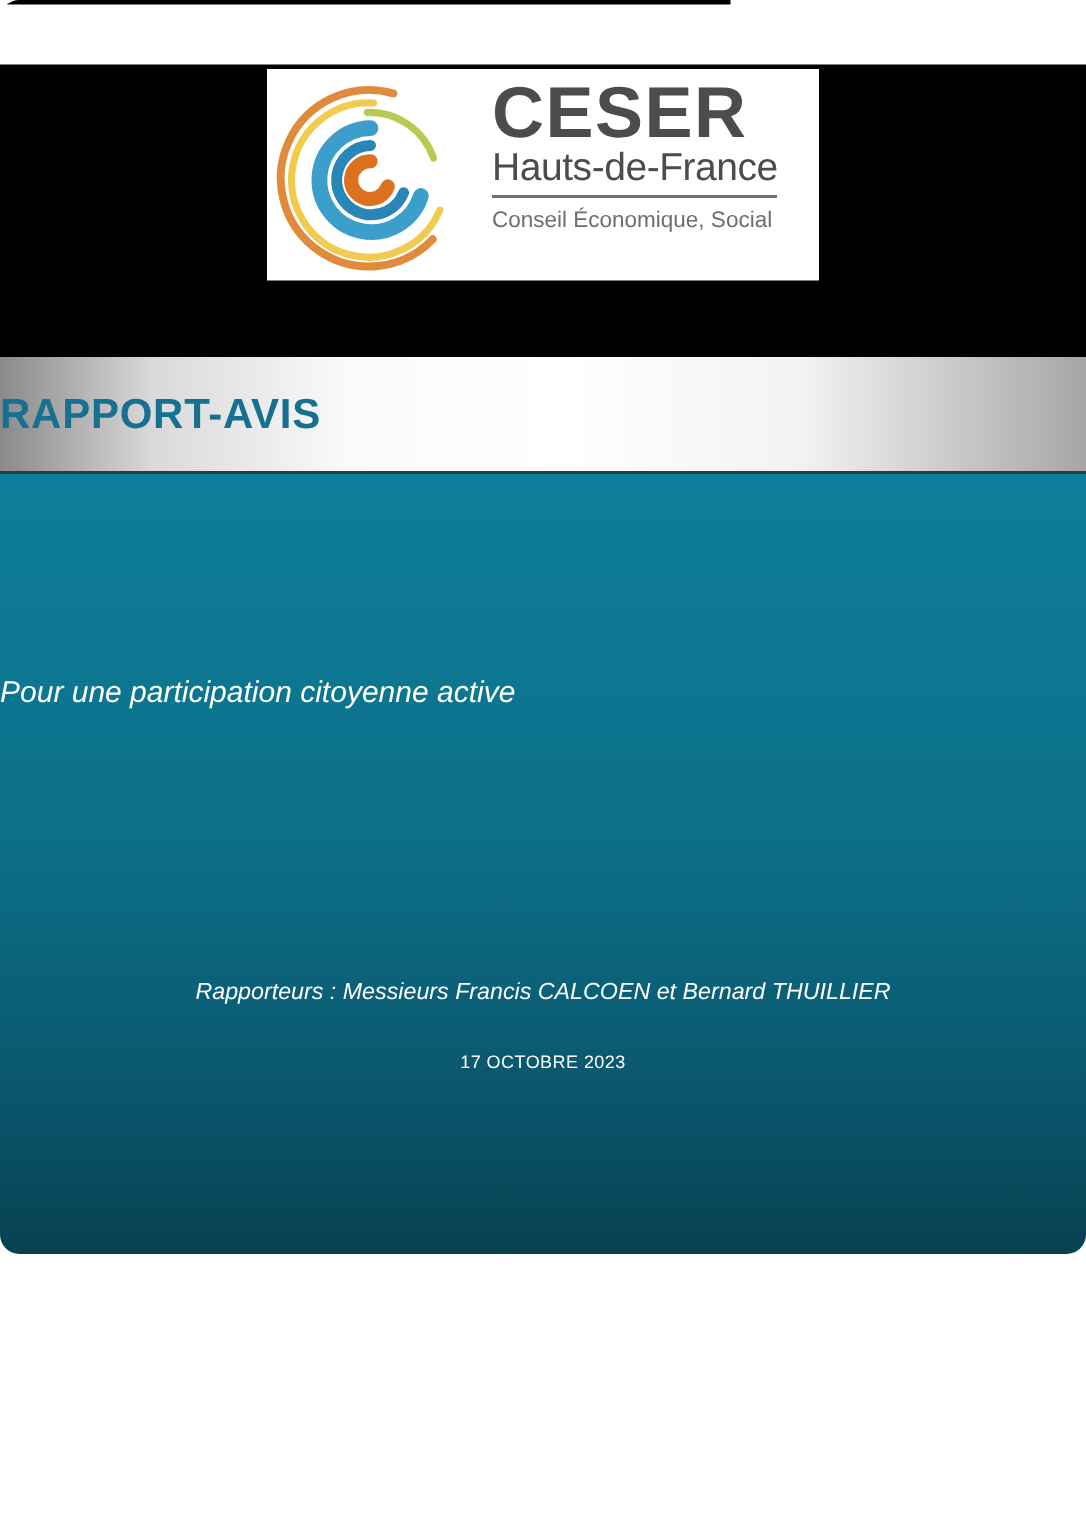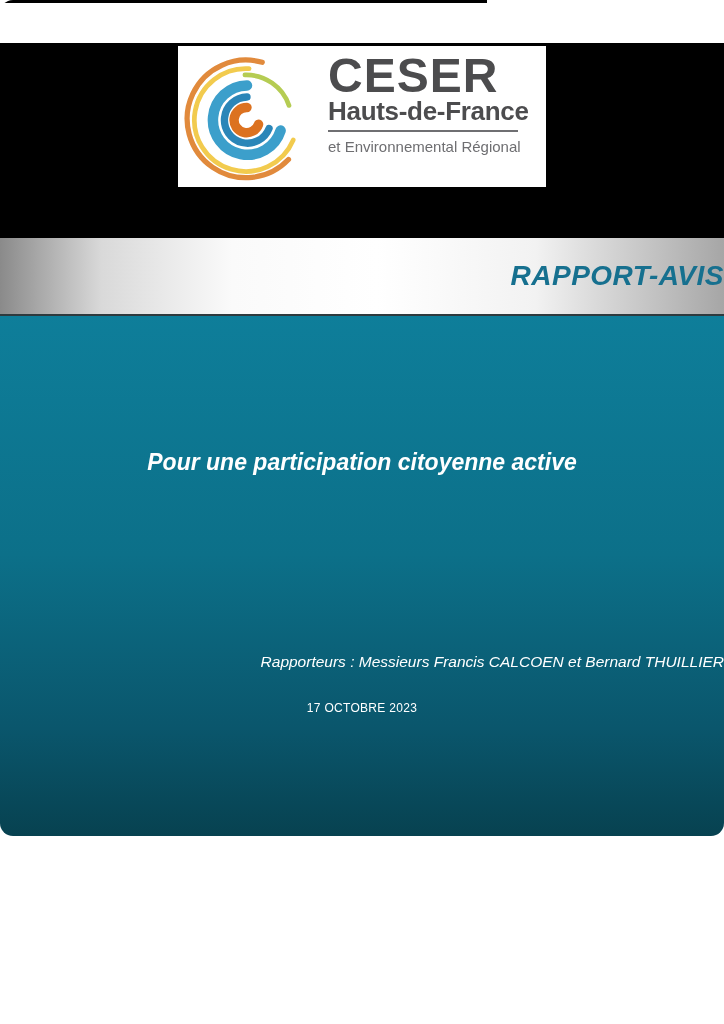--- a/index.html
+++ b/index.html
@@ -10,39 +10,39 @@
   }
   
   .top-line{position:absolute;top:0;left:0;width:487px;height:3px;background:#000;}
 
   
   .header-band{position:absolute;top:43px;left:0;width:724px;height:195px;background:#000;}
   .logo-box{position:absolute;left:178px;top:3px;width:368px;height:141px;background:#ffffff;display:flex;}
   .swirl{margin:9px 0 0 6px;flex:0 0 auto;}
   .logo-text{margin:8px 0 0 18px;}
   .logo-acronym{font-size:48px;font-weight:bold;color:#4c4c4e;line-height:0.92;letter-spacing:1px;}
-  .logo-region{font-size:26px;font-weight:bold;color:#4c4c4e;line-height:1.05;letter-spacing:-0.3px;}
+  .logo-region{font-size:26px;font-weight:normal;color:#4c4c4e;line-height:1.05;letter-spacing:-0.3px;}
   .logo-rule{width:190px;height:2px;background:#6f6f72;margin:5px 0 6px 0;}
   .logo-sub{font-size:15px;color:#6e6e71;line-height:1.18;}
 
   
   .silver-band{
     position:absolute;top:238px;left:0;width:724px;height:76px;
     background:linear-gradient(90deg,#8a8a8a 0%,#d9d9d9 14%,#fafafa 32%,#ffffff 52%,#f2f2f2 74%,#a6a6a6 100%);
     border-bottom:2px solid #2e3a3e;
-    display:flex;align-items:center;justify-content:flex-end;font-style:italic;
+    display:flex;align-items:center;justify-content:flex-start;
   }
   .banner-title{font-size:28px;font-weight:bold;letter-spacing:0.5px;color:#16708f;}
 
   
   .teal-body{position:absolute;top:316px;left:0;width:724px;height:529px;
     background:linear-gradient(180deg,#0e7e9a 0%,#0c7089 45%,#0a566c 78%,#07404e 100%);}
-  .cover-title{position:absolute;top:131px;left:0;right:0;text-align:center;
-    color:#ffffff;font-style:italic;font-size:23px;line-height:30px;font-weight:bold;}
-  .cover-rapporteurs{position:absolute;top:337px;left:0;right:0;text-align:right;
+  .cover-title{position:absolute;top:131px;left:0;right:0;
+    color:#ffffff;font-style:italic;font-size:20px;line-height:30px;}
+  .cover-rapporteurs{position:absolute;top:337px;left:0;right:0;text-align:center;
     color:#ffffff;font-style:italic;font-size:15.5px;}
   .cover-date{position:absolute;top:385px;left:0;right:0;text-align:center;
     color:#ffffff;font-size:12px;letter-spacing:0.3px;}
 
   
   .footer-band{position:absolute;top:845px;left:0;width:724px;height:149px;background:#000;}
   .color-strip{position:absolute;top:994px;left:0;width:724px;height:18px;display:flex;}
   .strip-block{flex:1;height:100%;}
   .strip-block:first-child{flex:0 0 16px;}
 </style>
@@ -62,21 +62,21 @@
           <path d="M 58 19 A 43 43 0 0 1 100 48" stroke="#b5cc53" stroke-width="4.5"></path>
           <path d="M 60 29 A 33 33 0 1 0 92 72" stroke="#3c9fcb" stroke-width="10"></path>
           <path d="M 60 40 A 22 22 0 1 0 81 70" stroke="#2b86b8" stroke-width="7"></path>
           <path d="M 60 50 A 12 12 0 1 0 71 66" stroke="#dc7220" stroke-width="9"></path>
         </g>
       </svg>
       <div class="logo-text">
         <div class="logo-acronym">CESER</div>
         <div class="logo-region">Hauts-de-France</div>
         <div class="logo-rule"></div>
-        <div class="logo-sub">et Environnemental Régional</div>
+        <div class="logo-sub">Conseil Économique, Social</div>
       </div>
     </div>
   </div>
 
   <div class="silver-band">
     <div class="banner-title" style="color: rgb(22, 112, 143);">RAPPORT-AVIS</div>
   </div>
 
   <div class="teal-body" style="background: linear-gradient(rgb(14, 126, 154) 0%, rgb(12, 112, 137) 45%, rgb(10, 86, 108) 78%, rgb(7, 64, 78) 100%);">
     <div class="cover-title">

